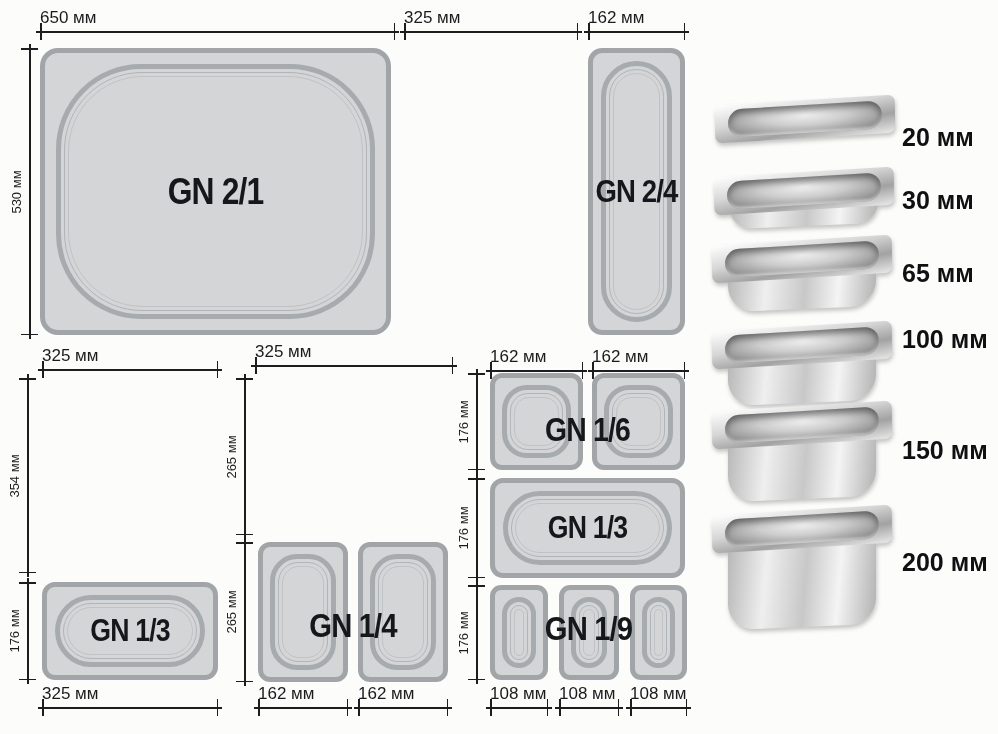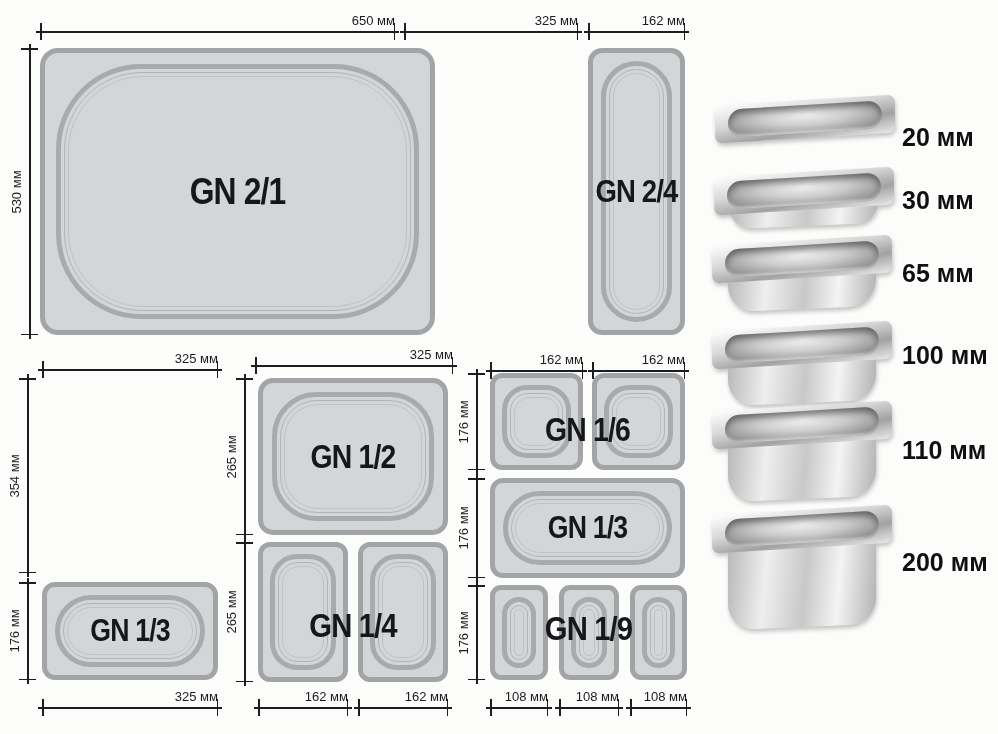--- a/index.html
+++ b/index.html
@@ -15,21 +15,21 @@
           font-weight:700;color:#15171a;transform:scaleX(.86);letter-spacing:-1px;white-space:nowrap;z-index:4;}
   .gnspan{position:absolute;display:flex;align-items:center;justify-content:center;
           font-weight:700;color:#15171a;transform:scaleX(.86);letter-spacing:-1px;white-space:nowrap;z-index:6;}
 
   
   .hdim{position:absolute;height:0;}
   .hdim .dline{position:absolute;left:-4px;right:-4px;top:-1px;height:1.5px;background:#1d1d1f;}
   .hdim .tick{position:absolute;top:-9px;width:1.5px;height:17px;background:#1d1d1f;}
   .hdim .tick.start{left:0;}
   .hdim .tick.end{right:0;}
-  .hdim .dlabel{position:absolute;left:0;right:0;bottom:4px;text-align:right;font-size:13px;color:#1b1b1d;white-space:nowrap;}
+  .hdim .dlabel{position:absolute;left:0;right:0;bottom:4px;text-align:left;font-size:17px;color:#1b1b1d;white-space:nowrap;}
 
   .vdim{position:absolute;width:0;}
   .vdim .dline{position:absolute;top:-4px;bottom:-4px;left:-1px;width:1.5px;background:#1d1d1f;}
   .vdim .tick{position:absolute;left:-9px;height:1.5px;width:17px;background:#1d1d1f;}
   .vdim .tick.start{top:0;}
   .vdim .tick.end{bottom:0;}
   .vdim .dlabel{position:absolute;left:-14px;top:50%;transform:translate(-50%,-50%) rotate(-90deg);
                 font-size:13px;color:#1b1b1d;white-space:nowrap;}
 
   
@@ -69,21 +69,21 @@
       <div class="tick end"></div>
     <div class="dlabel">162 мм</div>
   </div>
   <div class="vdim" style="left:30px;top:48px;height:287px">
     <div class="dline"></div>
     <div class="tick start"></div>
       <div class="tick end"></div>
     <div class="dlabel">530 мм</div>
   </div>
 
-  <div class="pan" style="left:40px;top:48px;width:395px;height:287px;--r:18px;--ri:11px;--rr:85px">
+  <div class="pan" style="left:40px;top:48px;width:351px;height:287px;--r:18px;--ri:11px;--rr:85px">
     <div class="rim"></div>
       <div class="l1"></div>
       <div class="l2"></div>
     <div class="plabel" style="font-size:37px">GN 2/1</div>
   </div>
   <div class="pan" style="left:588px;top:48px;width:97px;height:287px;--r:14px;--ri:8px;--rr:36px">
     <div class="rim"></div>
       <div class="l1"></div>
       <div class="l2"></div>
     <div class="plabel" style="font-size:32px">GN 2/4</div>
@@ -124,26 +124,20 @@
     <div class="dline"></div>
     <div class="tick start"></div>
       <div class="tick end"></div>
     <div class="dlabel">325 мм</div>
   </div>
   <div class="vdim" style="left:245px;top:378px;height:157px">
     <div class="dline"></div>
     <div class="tick start"></div>
       <div class="tick end"></div>
     <div class="dlabel">265 мм</div>
-  </div>
-  <div class="pan" style="left:258px;top:378px;width:190px;height:157px;--r:15px;--ri:9px;--rr:44px">
-    <div class="rim"></div>
-      <div class="l1"></div>
-      <div class="l2"></div>
-    <div class="plabel" style="font-size:33px">GN 1/2</div>
   </div>
   <div class="vdim" style="left:245px;top:542px;height:140px">
     <div class="dline"></div>
     <div class="tick start"></div>
       <div class="tick end"></div>
     <div class="dlabel">265 мм</div>
   </div>
   <div class="pan" style="left:258px;top:542px;width:90px;height:140px;--r:12px;--ri:7px;--rr:27px">
     <div class="rim"></div>
       <div class="l1"></div>
@@ -276,29 +270,29 @@
     <div class="pbody" style="height:40px"></div>
   </div>
   <div class="depth-label" style="top:258px">65 мм</div>
 
   <div class="ppan" style="left:712px;top:326px">
     <div class="prim">
         <div class="popen"></div>
       </div>
     <div class="pbody" style="height:48px"></div>
   </div>
-  <div class="depth-label" style="top:340px">100 мм</div>
+  <div class="depth-label" style="top:324px">100 мм</div>
 
   <div class="ppan" style="left:712px;top:406px">
     <div class="prim">
         <div class="popen"></div>
       </div>
     <div class="pbody" style="height:64px"></div>
   </div>
-  <div class="depth-label" style="top:435px">110 мм</div>
+  <div class="depth-label" style="top:435px">150 мм</div>
 
   <div class="ppan" style="left:712px;top:510px">
     <div class="prim">
         <div class="popen"></div>
       </div>
     <div class="pbody" style="height:88px"></div>
   </div>
   <div class="depth-label" style="top:547px">200 мм</div>
 
 </div>

